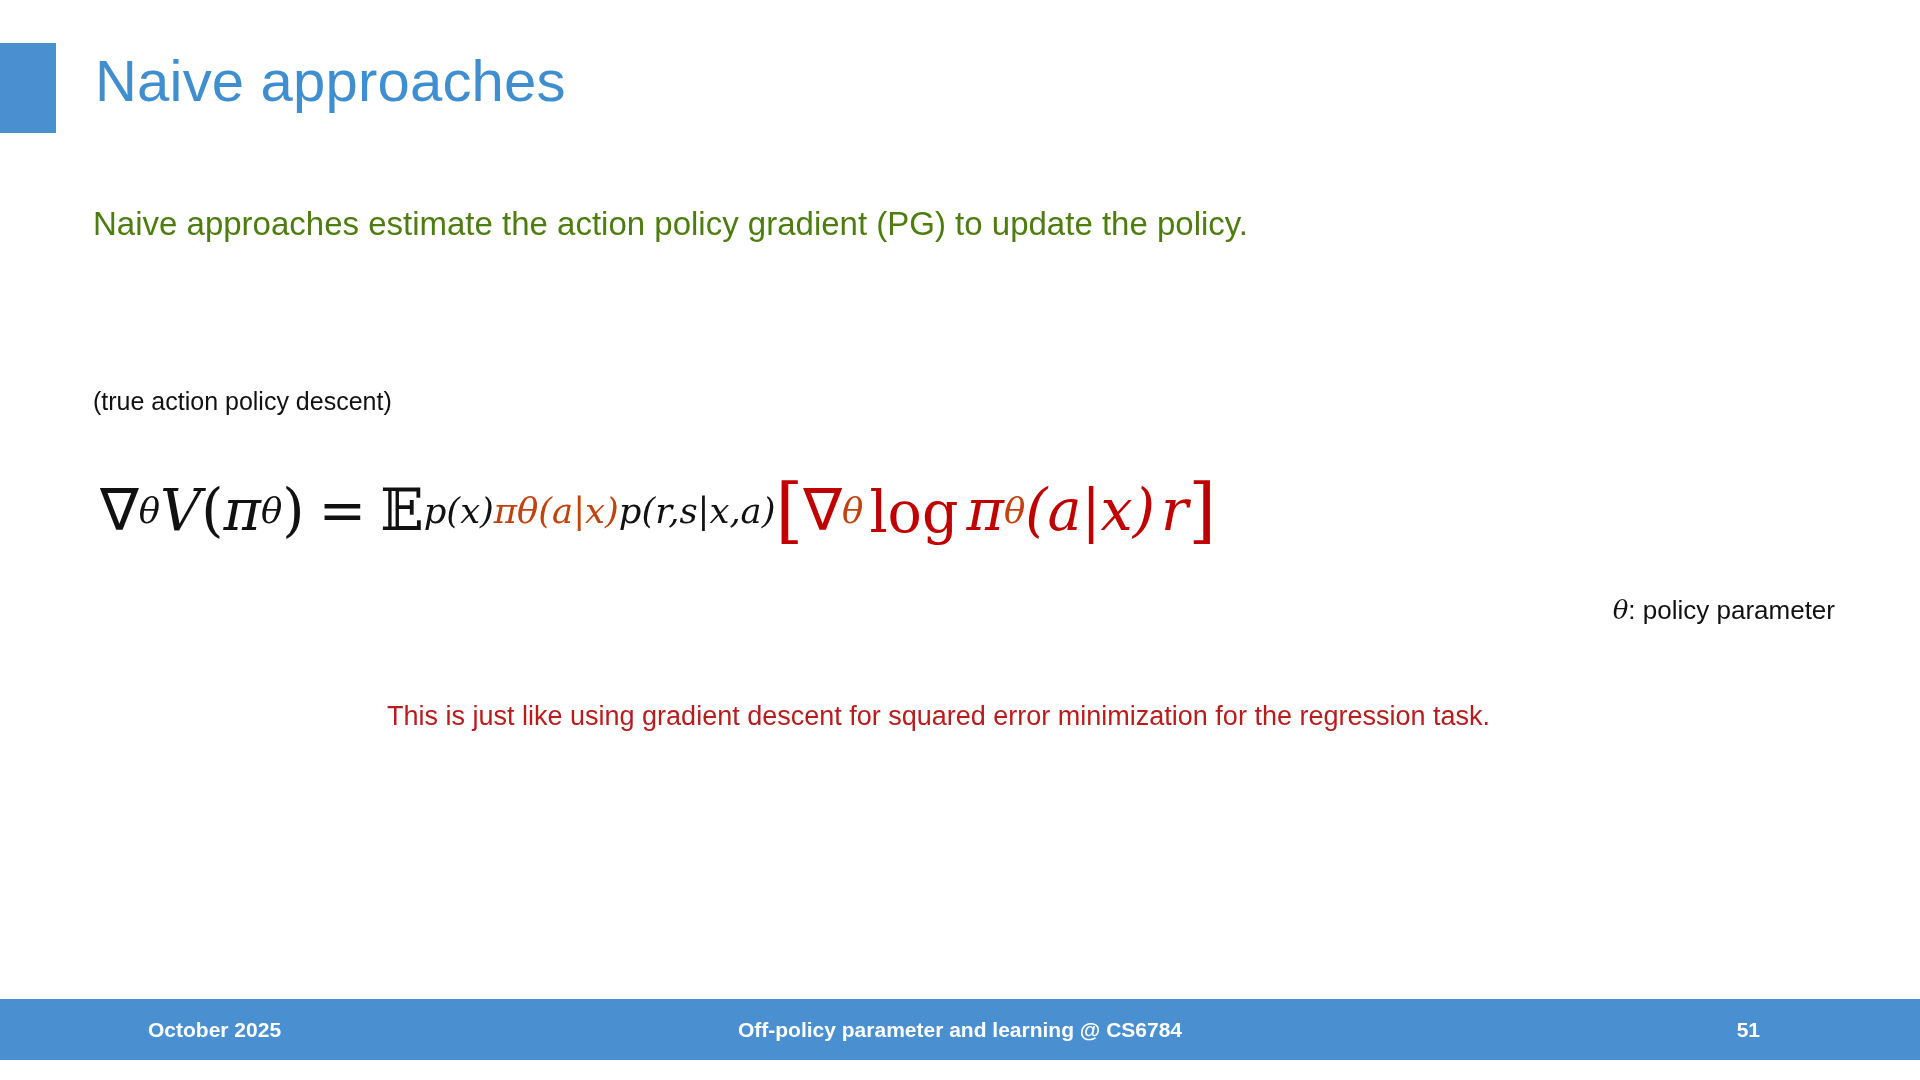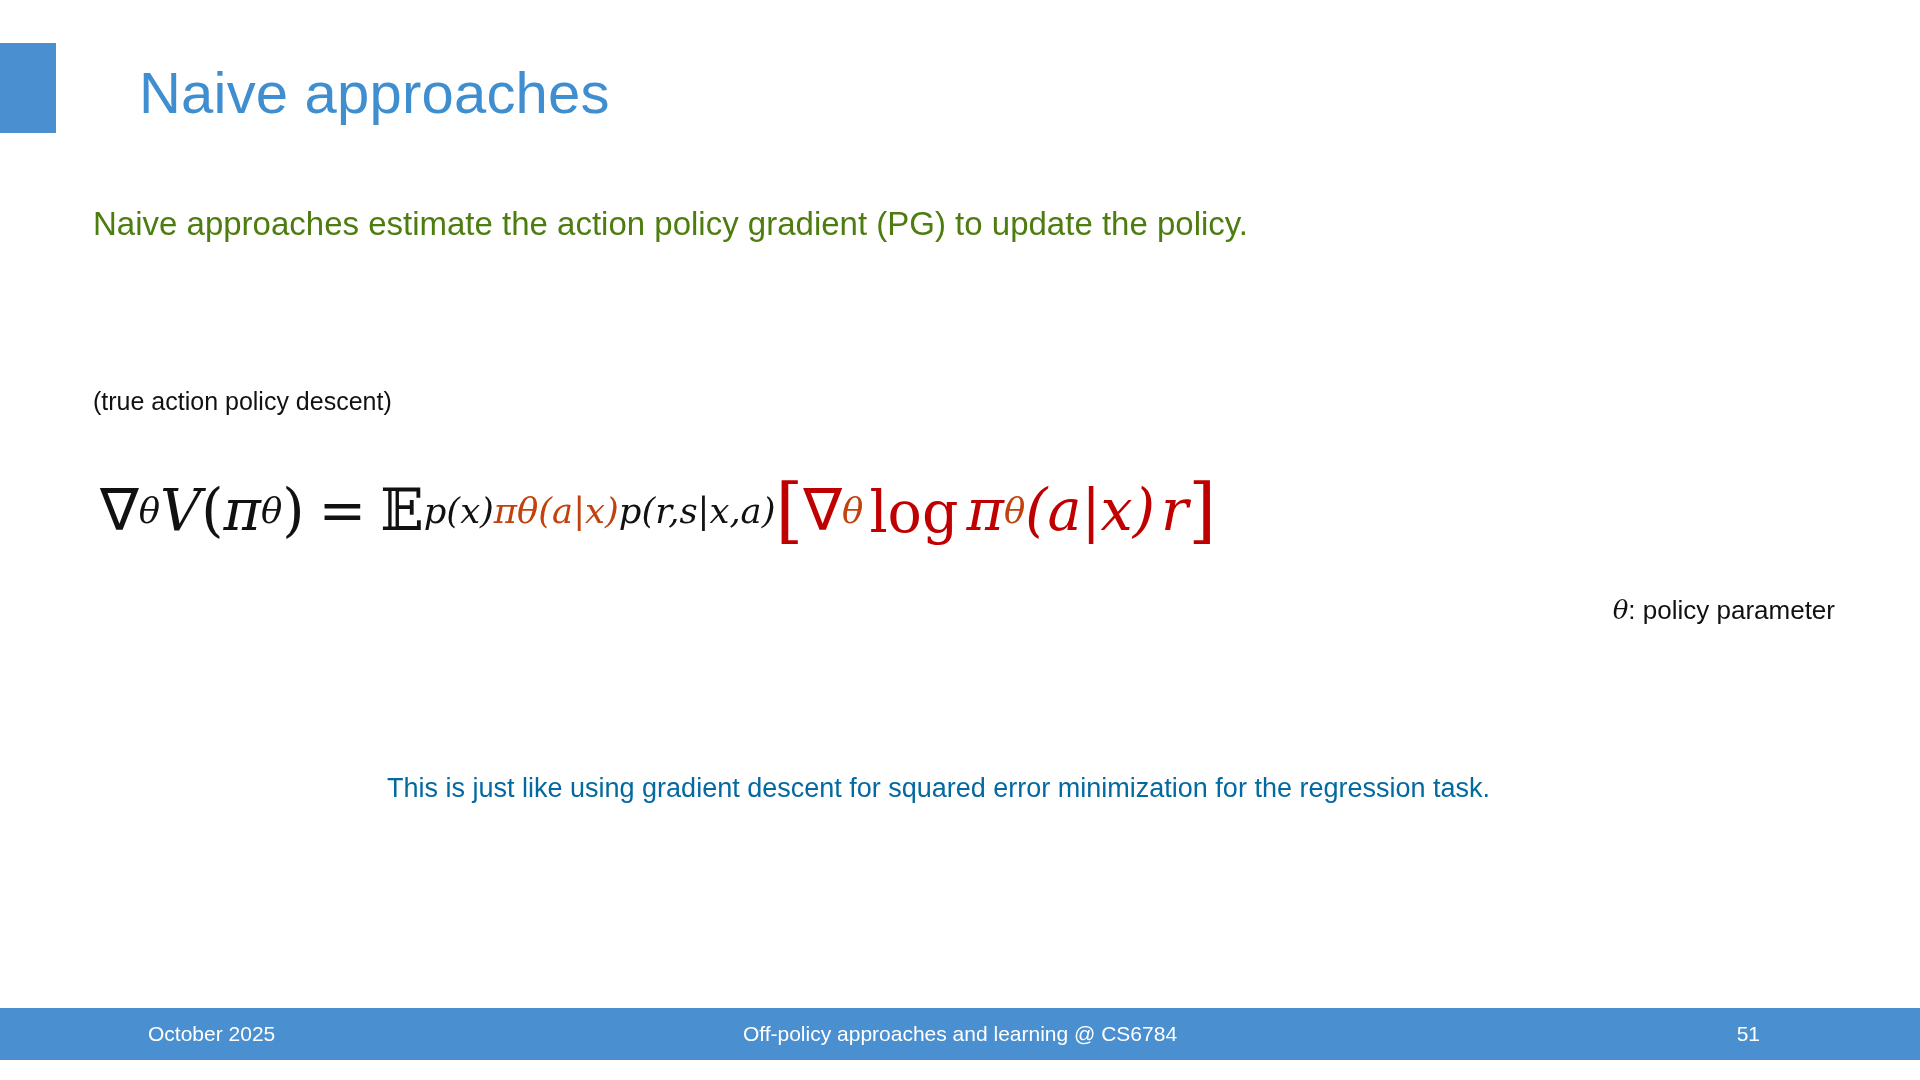--- a/index.html
+++ b/index.html
@@ -27,28 +27,27 @@
     position: absolute;
     left: 0px;
     top: 43px;
     width: 56px;
     height: 90px;
     background: #4a8fd0;
   }
   .slide-title {
     position: absolute;
     left: 95px;
-    top: 60px;
+    top: 48px;
     font-size: 58px;
     line-height: 1.15;
     color: #3f8ed0;
     font-weight: 400;
     letter-spacing: 0.2px;
     white-space: nowrap;
-    margin-left: 44px;
   }
 
   
   .lead-text {
     position: absolute;
     left: 93px;
     top: 205px;
     font-size: 33px;
     color: #4d7c0f;
     white-space: nowrap;
@@ -99,38 +98,38 @@
     white-space: nowrap;
   }
   .param-note .theta {
     font-family: "DejaVu Serif", serif;
     font-style: italic;
   }
 
   .red-remark {
     position: absolute;
     left: 387px;
-    top: 773px;
+    top: 701px;
     font-size: 27px;
-    color: #0369a1;
+    color: #b91c1c;
     white-space: nowrap;
     text-align: right;
   }
 
   
   .footer {
     position: absolute;
     left: 0;
     bottom: 20px;
     width: 1920px;
-    height: 52px;
+    height: 61px;
     background: #4a8fd0;
     color: #ffffff;
     font-size: 21px;
-    font-weight: normal;
+    font-weight: bold;
   }
   .footer .date {
     position: absolute;
     left: 148px;
     top: 50%;
     transform: translateY(-50%);
     white-space: nowrap;
   }
   .footer .center {
     position: absolute;
@@ -185,17 +184,17 @@
   </div>
 
   <div class="param-note">
     <span class="theta">θ</span><span>: policy parameter</span>
   </div>
 
   <div class="red-remark">This is just like using gradient descent for squared error minimization for the regression task.</div>
 
   <div class="footer">
     <span class="date">October 2025</span>
-    <span class="center">Off-policy approaches and learning @ CS6784</span>
+    <span class="center">Off-policy parameter and learning @ CS6784</span>
     <span class="page">51</span>
   </div>
 
 </div>
 
 </body></html>

